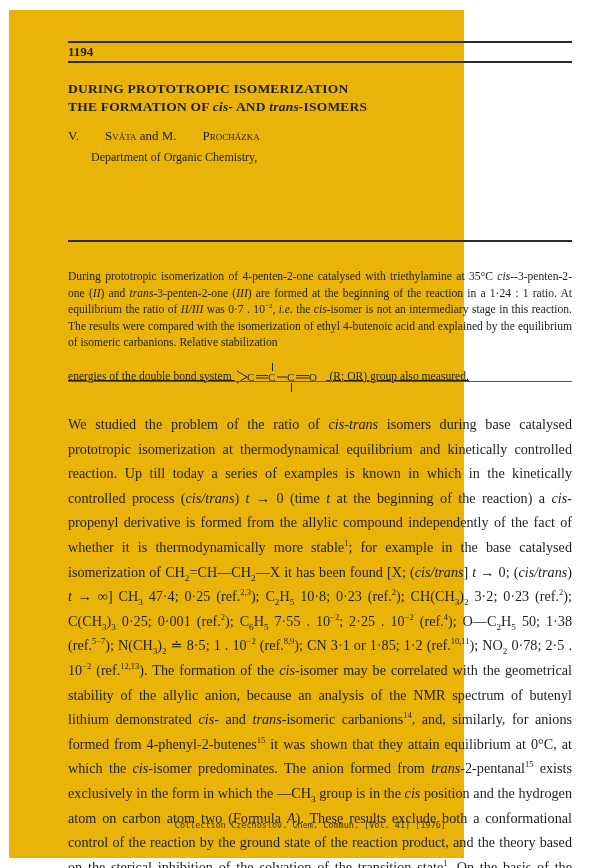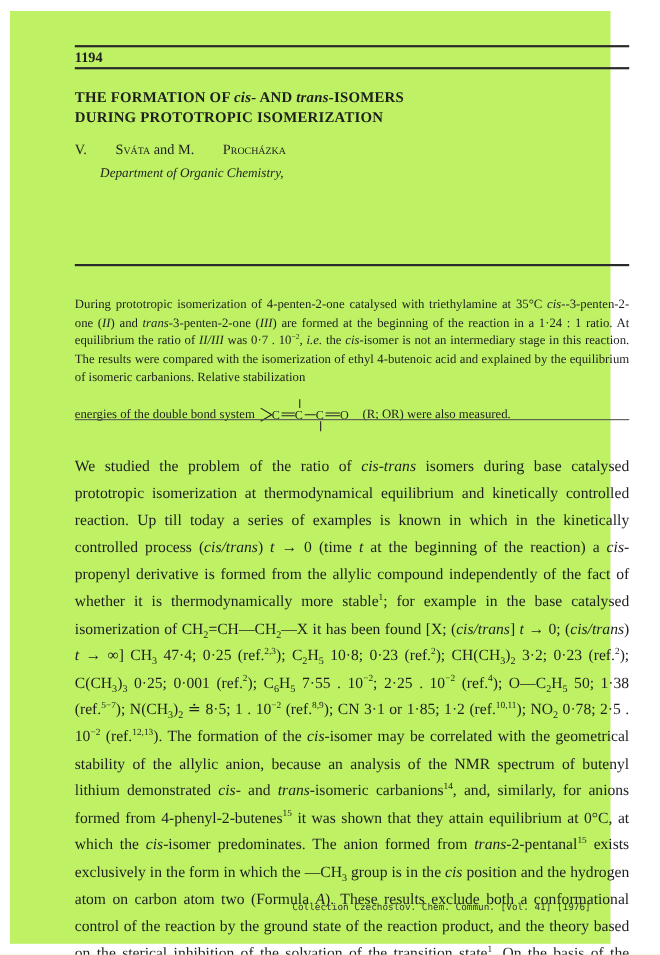--- a/index.html
+++ b/index.html
@@ -1,55 +1,55 @@
 <!DOCTYPE html>
 <html><head>
 <meta charset="utf-8">
 <style>
   html, body { margin: 0; padding: 0; }
   body { width: 600px; height: 868px; background: #ffffff; position: relative; overflow: hidden; }
   .page {
-    position: absolute; left: 9px; top: 10px; width: 546px; height: 848px;
-    background: #bef264;
+    position: absolute; left: 9px; top: 10px; width: 455px; height: 848px;
+    background: #eab308;
     font-family: "Liberation Serif", "DejaVu Serif", serif;
     color: #1e1e1e;
   }
   .rule { position: absolute; left: 59px; width: 504px; background: #2a2a2a; }
   .r1 { top: 31px; height: 1.5px; }
   .r2 { top: 51px; height: 2px; }
   .r3 { top: 230px; height: 1.5px; }
   .r4 { top: 371px; height: 1px; background: #555; }
   .pageno { position: absolute; left: 59px; top: 34px; font-weight: bold; font-size: 13px; }
   .title { position: absolute; left: 59px; top: 70px; font-weight: bold; font-size: 13.5px; line-height: 18px; letter-spacing: 0.2px; }
   .title i { font-weight: bold; }
   .authors { position: absolute; left: 59px; top: 118px; font-size: 13px; }
   .sc { font-variant: small-caps; margin-left: 26px; }
-  .affil { position: absolute; left: 82px; top: 140px; font-style: italic; font-size: 12px; line-height: 15px; }
+  .affil { position: absolute; left: 82px; top: 140px; font-size: 12px; line-height: 15px; }
   .received { position: absolute; right: 13px; top: 212px; font-size: 12px; }
   .abstract { position: absolute; left: 59px; top: 235px; width: 504px; font-size: 11.6px; line-height: 16.5px; text-align: justify; margin-top: 24px; }
   .abstract p { margin: 0; }
-  .abstract .last { margin-top: 8px; }
+  .abstract .last { margin-top: 8px; text-decoration: underline; }
   .formula { display: inline-block; vertical-align: middle; }
   .body { position: absolute; left: 59px; top: 402px; width: 504px; font-size: 14.2px; line-height: 24.6px; text-align: justify; }
   .body p { margin: 0; }
   sup { font-size: 0.6em; line-height: 0; }
   sub { font-size: 0.65em; line-height: 0; }
   .footer { position: absolute; right: 18px; top: 810px; font-family: "DejaVu Sans Mono", "Liberation Mono", monospace; font-size: 8.5px; color: #333; }
 </style>
 </head>
 <body>
 
 <div class="page">
   <div class="rule r1"></div>
   <div class="pageno">1194</div>
   <div class="rule r2"></div>
 
   <div class="title">
+    <div>DURING PROTOTROPIC ISOMERIZATION</div>
     <div><span>THE FORMATION OF </span><i>cis-</i><span> AND </span><i>trans-</i><span>ISOMERS</span></div>
-    <div>DURING PROTOTROPIC ISOMERIZATION</div>
   </div>
 
   <div class="authors"><span>V.</span><span class="sc">Sváta</span><span> and </span><span>M.</span><span class="sc">Procházka</span></div>
 
   <div class="affil">
     <div>Department of Organic Chemistry,</div>
   </div>
 
 
   <div class="rule r3"></div>
@@ -63,21 +63,21 @@
         <line x1="21" y1="15.5" x2="33" y2="15.5" stroke="#222" stroke-width="1"></line>
         <line x1="21" y1="18" x2="33" y2="18" stroke="#222" stroke-width="1"></line>
         <text x="33" y="21" font-size="11" font-family="Liberation Serif, serif" fill="#222">C</text>
         <line x1="37.5" y1="3" x2="37.5" y2="11" stroke="#222" stroke-width="1"></line>
         <line x1="42" y1="17" x2="52" y2="17" stroke="#222" stroke-width="1"></line>
         <text x="52" y="21" font-size="11" font-family="Liberation Serif, serif" fill="#222">C</text>
         <line x1="56.5" y1="23" x2="56.5" y2="32" stroke="#222" stroke-width="1"></line>
         <line x1="61" y1="15.5" x2="74" y2="15.5" stroke="#222" stroke-width="1"></line>
         <line x1="61" y1="18" x2="74" y2="18" stroke="#222" stroke-width="1"></line>
         <text x="74" y="21" font-size="11" font-family="Liberation Serif, serif" fill="#222">O</text>
-      </svg><span> (R; OR) were also measured.</span></p>
+      </svg><span> (R; OR) group also measured.</span></p>
   </div>
 
   <div class="rule r4"></div>
 
   <div class="body">
     <p><span>We studied the problem of the ratio of </span><i>cis-trans</i><span> isomers during base catalysed prototropic isomerization at thermodynamical equilibrium and kinetically controlled reaction. Up till today a series of examples is known in which in the kinetically controlled process (</span><i>cis/trans</i><span>) </span><i>t</i><span> → 0 (time </span><i>t</i><span> at the beginning of the reaction) a </span><i>cis</i><span>-propenyl derivative is formed from the allylic compound independently of the fact of whether it is thermodynamically more stable</span><sup>1</sup><span>; for example in the base catalysed isomerization of CH</span><sub>2</sub><span>=CH—CH</span><sub>2</sub><span>—X it has been found [X; (</span><i>cis/trans</i><span>] </span><i>t</i><span> → 0; (</span><i>cis/trans</i><span>) </span><i>t</i><span> → ∞] CH</span><sub>3</sub><span> 47·4; 0·25 (ref.</span><sup>2,3</sup><span>); C</span><sub>2</sub><span>H</span><sub>5</sub><span> 10·8; 0·23 (ref.</span><sup>2</sup><span>); CH(CH</span><sub>3</sub><span>)</span><sub>2</sub><span> 3·2; 0·23 (ref.</span><sup>2</sup><span>); C(CH</span><sub>3</sub><span>)</span><sub>3</sub><span> 0·25; 0·001 (ref.</span><sup>2</sup><span>); C</span><sub>6</sub><span>H</span><sub>5</sub><span> 7·55 . 10</span><sup>−2</sup><span>; 2·25 . 10</span><sup>−2</sup><span> (ref.</span><sup>4</sup><span>); O—C</span><sub>2</sub><span>H</span><sub>5</sub><span> 50; 1·38 (ref.</span><sup>5−7</sup><span>); N(CH</span><sub>3</sub><span>)</span><sub>2</sub><span> ≐ 8·5; 1 . 10</span><sup>−2</sup><span> (ref.</span><sup>8,9</sup><span>); CN 3·1 or 1·85; 1·2 (ref.</span><sup>10,11</sup><span>); NO</span><sub>2</sub><span> 0·78; 2·5 . 10</span><sup>−2</sup><span> (ref.</span><sup>12,13</sup><span>). The formation of the </span><i>cis</i><span>-isomer may be correlated with the geometrical stability of the allylic anion, because an analysis of the NMR spectrum of butenyl lithium demonstrated </span><i>cis-</i><span> and </span><i>trans</i><span>-isomeric carbanions</span><sup>14</sup><span>, and, similarly, for anions formed from 4-phenyl-2-butenes</span><sup>15</sup><span> it was shown that they attain equilibrium at 0°C, at which the </span><i>cis</i><span>-isomer predominates. The anion formed from </span><i>trans</i><span>-2-pentanal</span><sup>15</sup><span> exists exclusively in the form in which the —CH</span><sub>3</sub><span> group is in the </span><i>cis</i><span> position and the hydrogen atom on carbon atom two (Formula </span><i>A</i><span>). These results exclude both a conformational control of the reaction by the ground state of the reaction product, and the theory based on the sterical inhibition of the solvation of the transition state</span><sup>1</sup><span>. On the basis of the study of carbanion structure</span></p>
   </div>
 
   <div class="footer">Collection Czechoslov. Chem. Commun. [Vol. 41] [1976]</div>
 </div>

